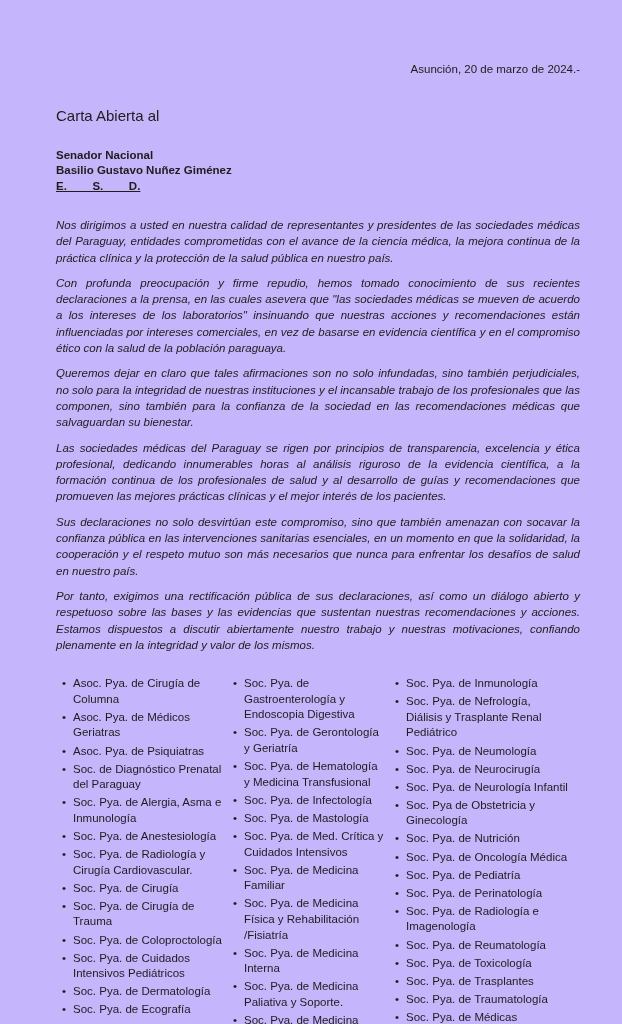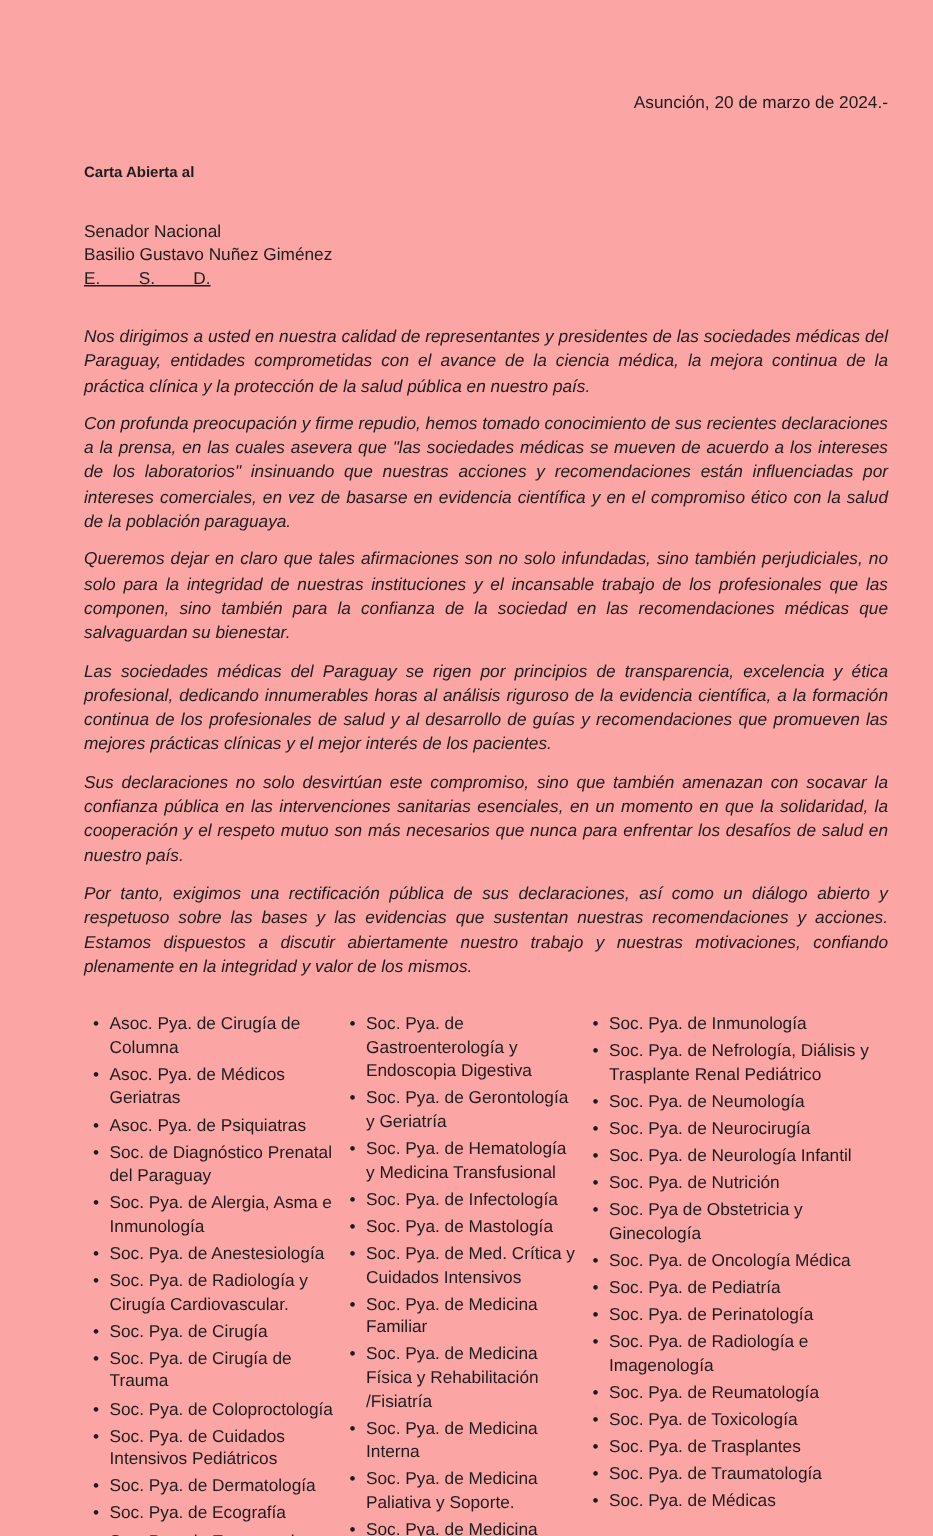--- a/index.html
+++ b/index.html
@@ -5,39 +5,39 @@
   html, body { margin: 0; padding: 0; background: #ffffff; }
   body {
     width: 622px; height: 1024px;
     font-family: "Liberation Sans", sans-serif;
     color: #1d1d1d;
     -webkit-font-smoothing: antialiased;
   }
   .page {
     box-sizing: border-box;
     width: 622px; height: 1024px;
-    padding: 62px 30px 16px 56px;
-    background: #fca5a5;
+    padding: 62px 42px 16px 56px;
+    background: #c4b5fd;
     overflow: hidden;
   }
   .date-line {
     text-align: right;
     font-size: 11.5px;
     line-height: 14px;
     margin-bottom: 33px;
   }
   .letter-title {
-    font-weight: bold;
-    font-size: 10px;
+    font-weight: normal;
+    font-size: 15px;
     line-height: 14px;
     margin: 0 0 25px 0;
   }
   .recipient p {
     margin: 0;
-    font-weight: normal;
+    font-weight: bold;
     font-size: 11.5px;
     line-height: 15px;
   }
   .esd {
     text-decoration: underline;
     white-space: pre;
     margin-top: 1px !important;
   }
   .body-text { margin-top: 23px; }
   .para {
@@ -162,23 +162,23 @@
         <li class="soc-item">Soc. Pya. de Inmunología</li>
 
         <li class="soc-item">Soc. Pya. de Nefrología, Diálisis y Trasplante Renal Pediátrico</li>
 
         <li class="soc-item">Soc. Pya. de Neumología</li>
 
         <li class="soc-item">Soc. Pya. de Neurocirugía</li>
 
         <li class="soc-item">Soc. Pya. de Neurología Infantil</li>
 
+        <li class="soc-item">Soc. Pya de Obstetricia y Ginecología</li>
+
         <li class="soc-item">Soc. Pya. de Nutrición</li>
-
-        <li class="soc-item">Soc. Pya de Obstetricia y Ginecología</li>
 
         <li class="soc-item">Soc. Pya. de Oncología Médica</li>
 
         <li class="soc-item">Soc. Pya. de Pediatría</li>
 
         <li class="soc-item">Soc. Pya. de Perinatología</li>
 
         <li class="soc-item">Soc. Pya. de Radiología e Imagenología</li>
 
         <li class="soc-item">Soc. Pya. de Reumatología</li>

